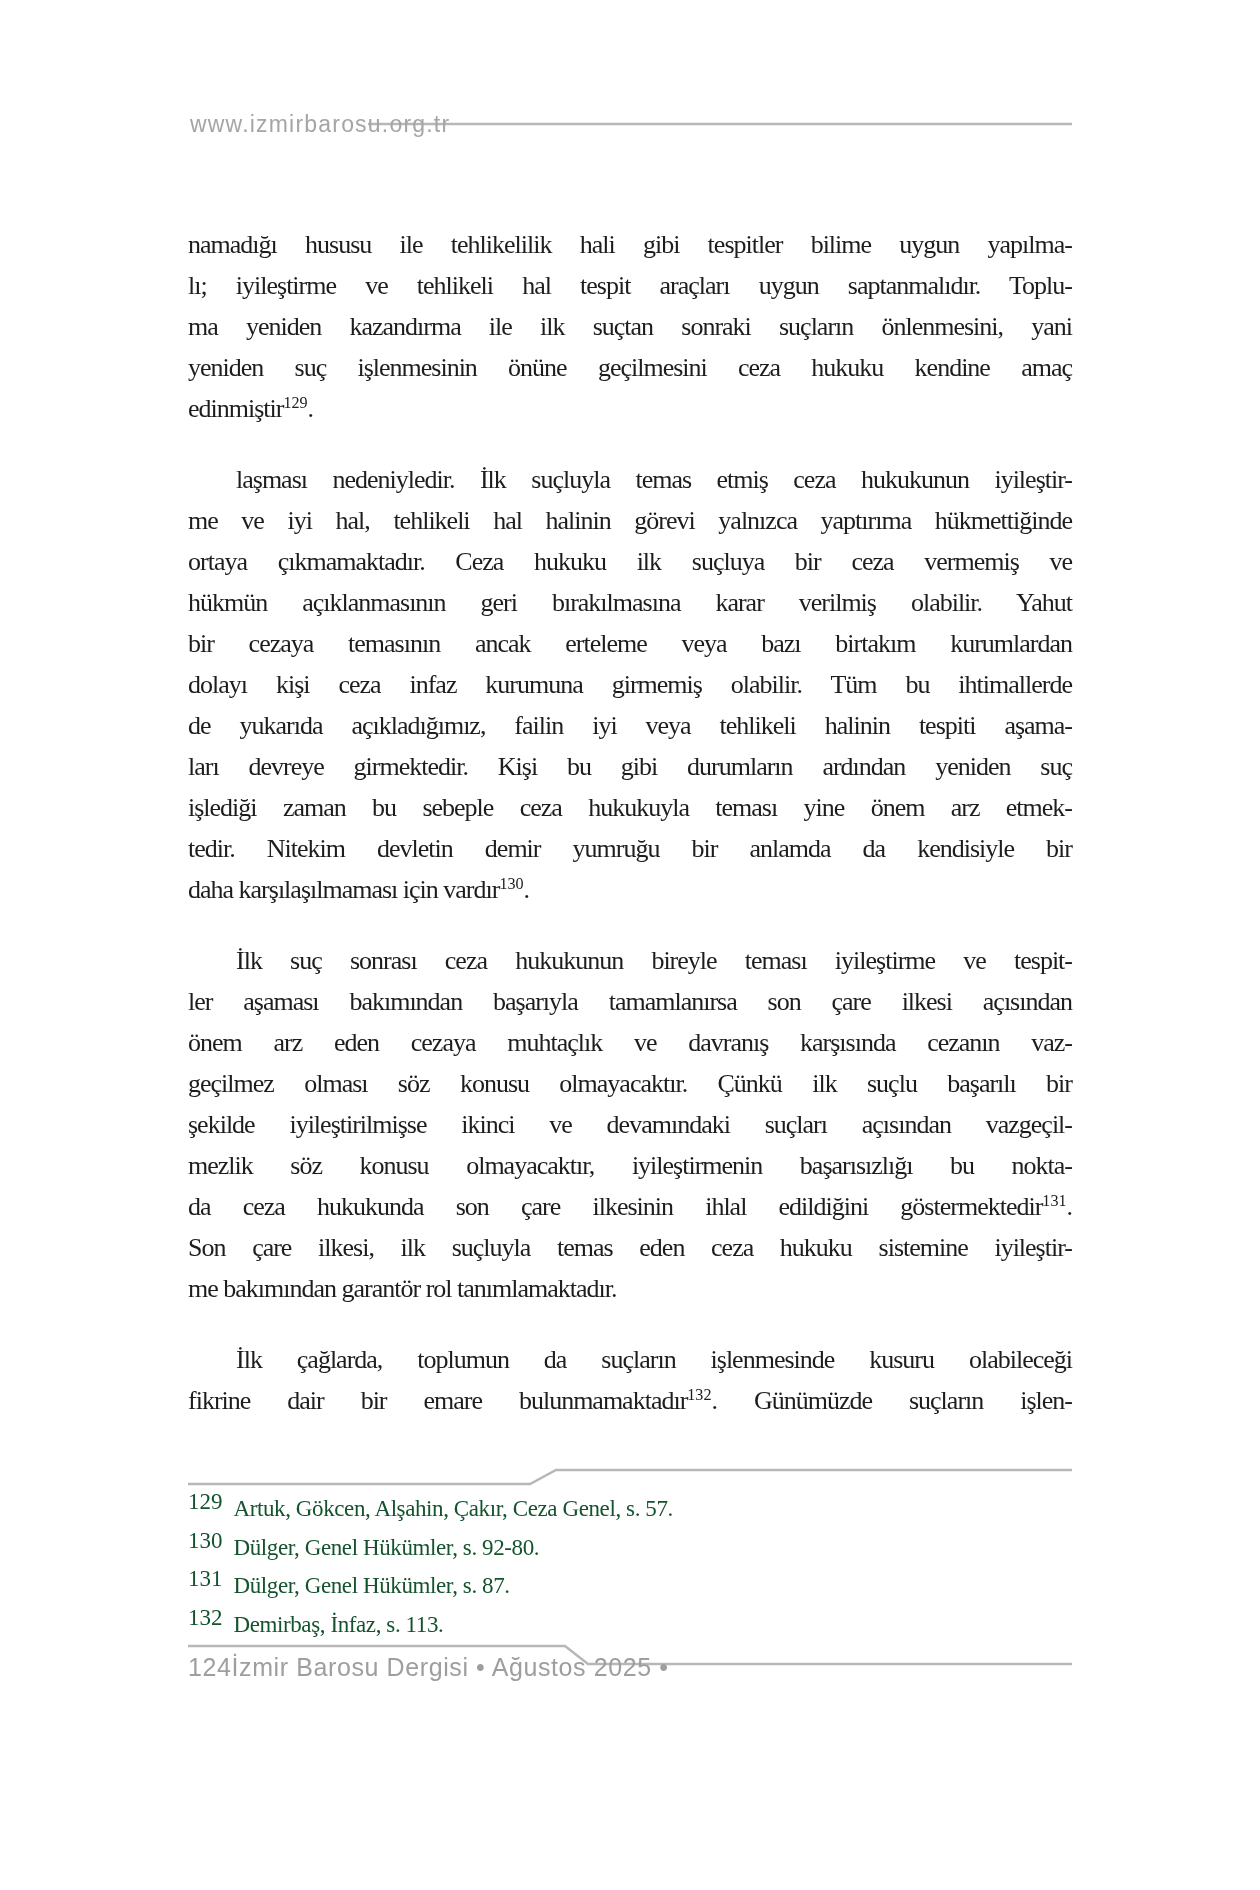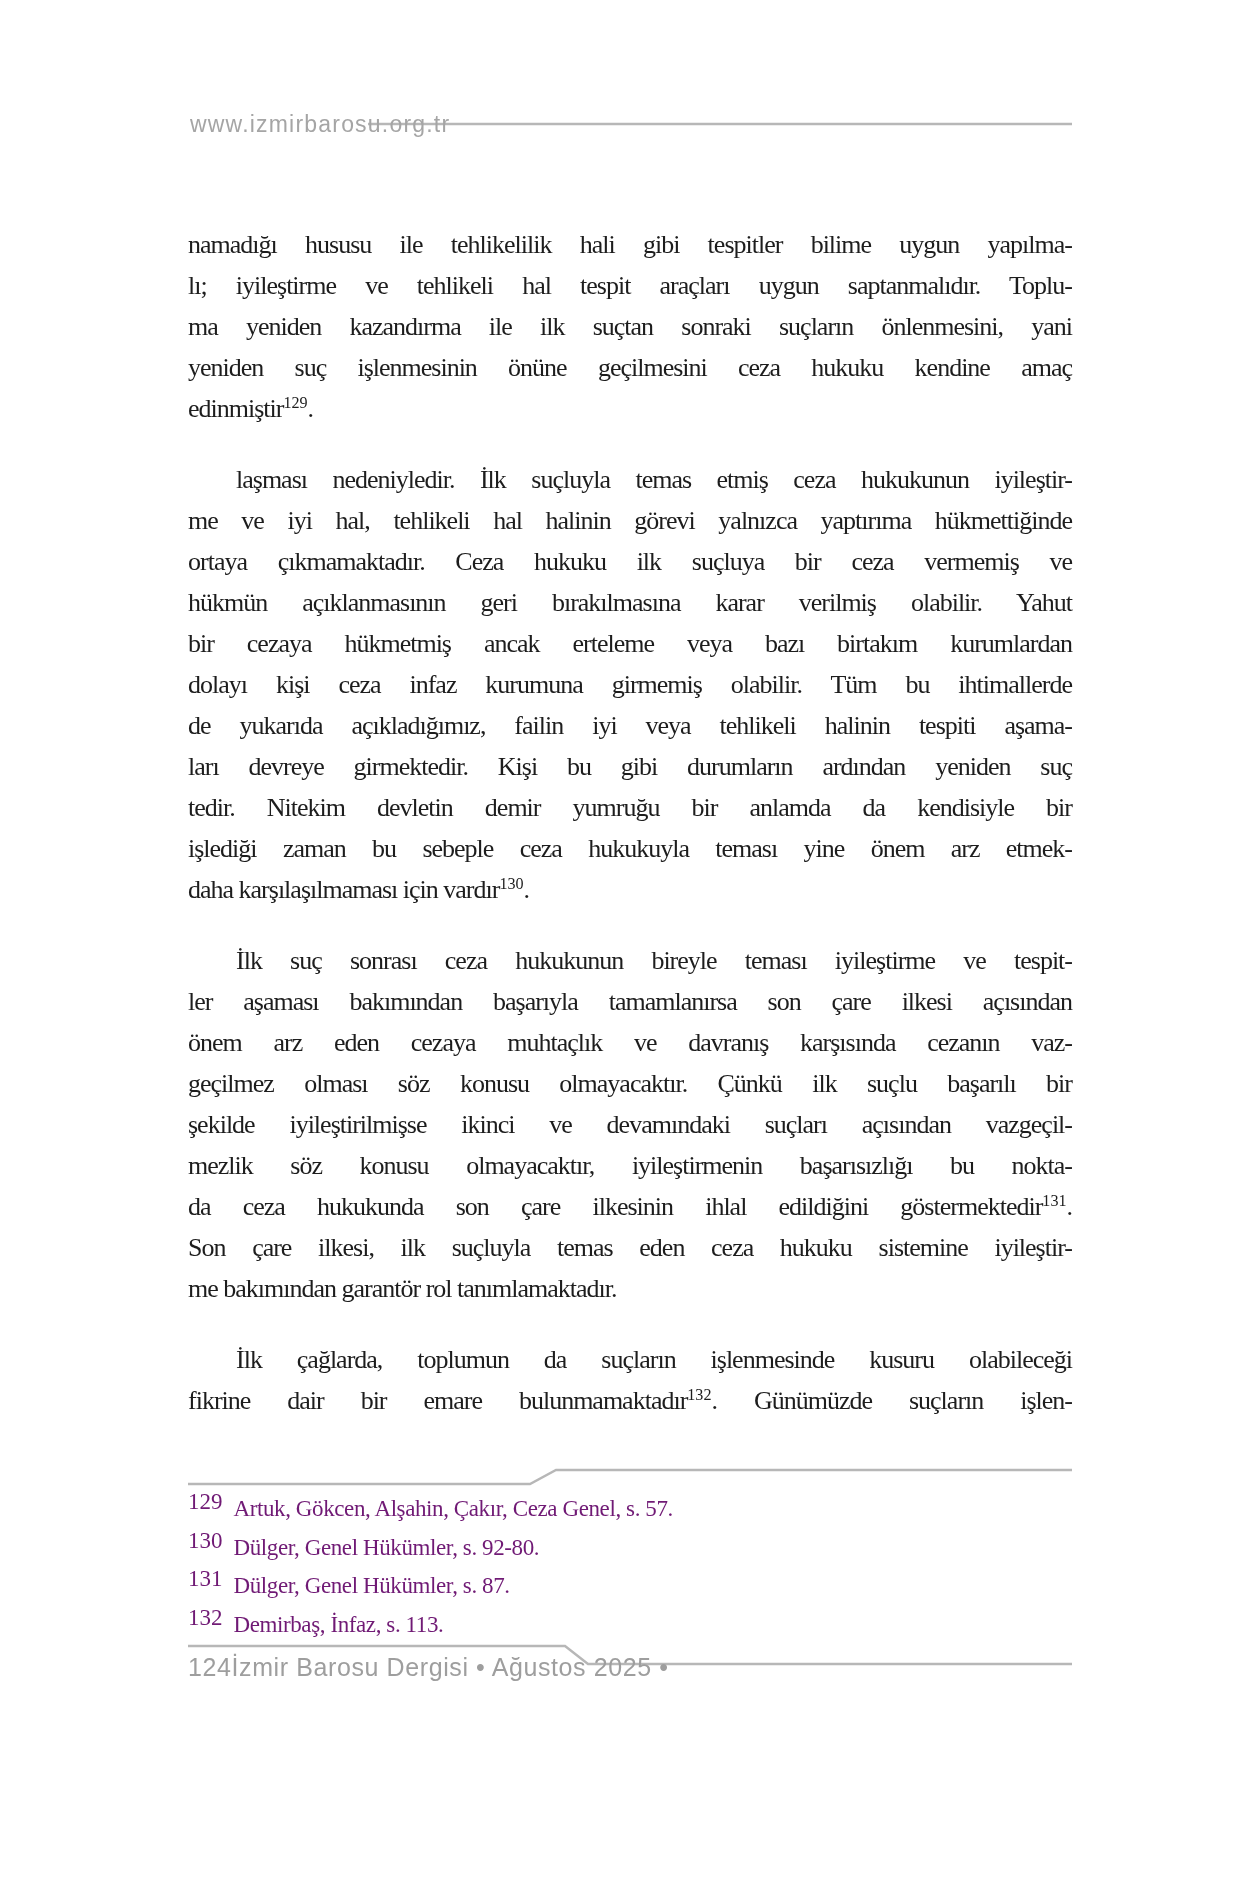--- a/index.html
+++ b/index.html
@@ -22,21 +22,21 @@
   .article-body{position:absolute;left:188px;top:224px;width:884px;
     font-size:26px;letter-spacing:-1px;line-height:41px;color:var(--body-text);}
   .para{margin:0 0 30px 0;}
   .para .line{display:block;text-align:justify;text-align-last:justify;white-space:normal;}
   .para .line.last{text-align-last:left;}
   .para.indent .line:first-child{text-indent:48px;}
   .article-body sup{font-size:0.62em;line-height:0;vertical-align:baseline;
     position:relative;top:-0.55em;letter-spacing:0;}
 
   .footnotes{position:absolute;left:188px;top:1490px;width:884px;
-    font-size:23px;letter-spacing:-0.4px;color:#701a75;}
+    font-size:23px;letter-spacing:-0.4px;color:#14532d;}
   .footnote-row{display:block;height:38.7px;line-height:38.7px;white-space:nowrap;}
   .fn-num{display:inline-block;position:relative;top:-7px;margin-right:11px;
     font-size:23px;letter-spacing:0;}
   .fn-text{font-size:23px;}
 
   .page-footer{position:absolute;left:188px;top:1652px;
     font-family:"Liberation Sans","DejaVu Sans",sans-serif;
     font-size:25px;color:var(--footer-gray);letter-spacing:0.6px;line-height:30px;
     white-space:nowrap;}
   .page-footer .page-num{}
@@ -60,26 +60,26 @@
       <span class="line">lı; iyileştirme ve tehlikeli hal tespit araçları uygun saptanmalıdır. Toplu-</span>
       <span class="line">ma yeniden kazandırma ile ilk suçtan sonraki suçların önlenmesini, yani</span>
       <span class="line">yeniden suç işlenmesinin önüne geçilmesini ceza hukuku kendine amaç</span>
       <span class="line last">edinmiştir<sup>129</sup>.</span>
     </p>
     <p class="para indent">
       <span class="line">laşması nedeniyledir. İlk suçluyla temas etmiş ceza hukukunun iyileştir-</span>
       <span class="line">me ve iyi hal, tehlikeli hal halinin görevi yalnızca yaptırıma hükmettiğinde</span>
       <span class="line">ortaya çıkmamaktadır. Ceza hukuku ilk suçluya bir ceza vermemiş ve</span>
       <span class="line">hükmün açıklanmasının geri bırakılmasına karar verilmiş olabilir. Yahut</span>
-      <span class="line">bir cezaya hükmetmiş ancak erteleme veya bazı birtakım kurumlardan</span>
+      <span class="line">bir cezaya temasının ancak erteleme veya bazı birtakım kurumlardan</span>
       <span class="line">dolayı kişi ceza infaz kurumuna girmemiş olabilir. Tüm bu ihtimallerde</span>
       <span class="line">de yukarıda açıkladığımız, failin iyi veya tehlikeli halinin tespiti aşama-</span>
       <span class="line">ları devreye girmektedir. Kişi bu gibi durumların ardından yeniden suç</span>
+      <span class="line">işlediği zaman bu sebeple ceza hukukuyla teması yine önem arz etmek-</span>
       <span class="line">tedir. Nitekim devletin demir yumruğu bir anlamda da kendisiyle bir</span>
-      <span class="line">işlediği zaman bu sebeple ceza hukukuyla teması yine önem arz etmek-</span>
       <span class="line last">daha karşılaşılmaması için vardır<sup>130</sup>.</span>
     </p>
     <p class="para indent">
       <span class="line">İlk suç sonrası ceza hukukunun bireyle teması iyileştirme ve tespit-</span>
       <span class="line">ler aşaması bakımından başarıyla tamamlanırsa son çare ilkesi açısından</span>
       <span class="line">önem arz eden cezaya muhtaçlık ve davranış karşısında cezanın vaz-</span>
       <span class="line">geçilmez olması söz konusu olmayacaktır. Çünkü ilk suçlu başarılı bir</span>
       <span class="line">şekilde iyileştirilmişse ikinci ve devamındaki suçları açısından vazgeçil-</span>
       <span class="line">mezlik söz konusu olmayacaktır, iyileştirmenin başarısızlığı bu nokta-</span>
       <span class="line">da ceza hukukunda son çare ilkesinin ihlal edildiğini göstermektedir<sup>131</sup>.</span>

